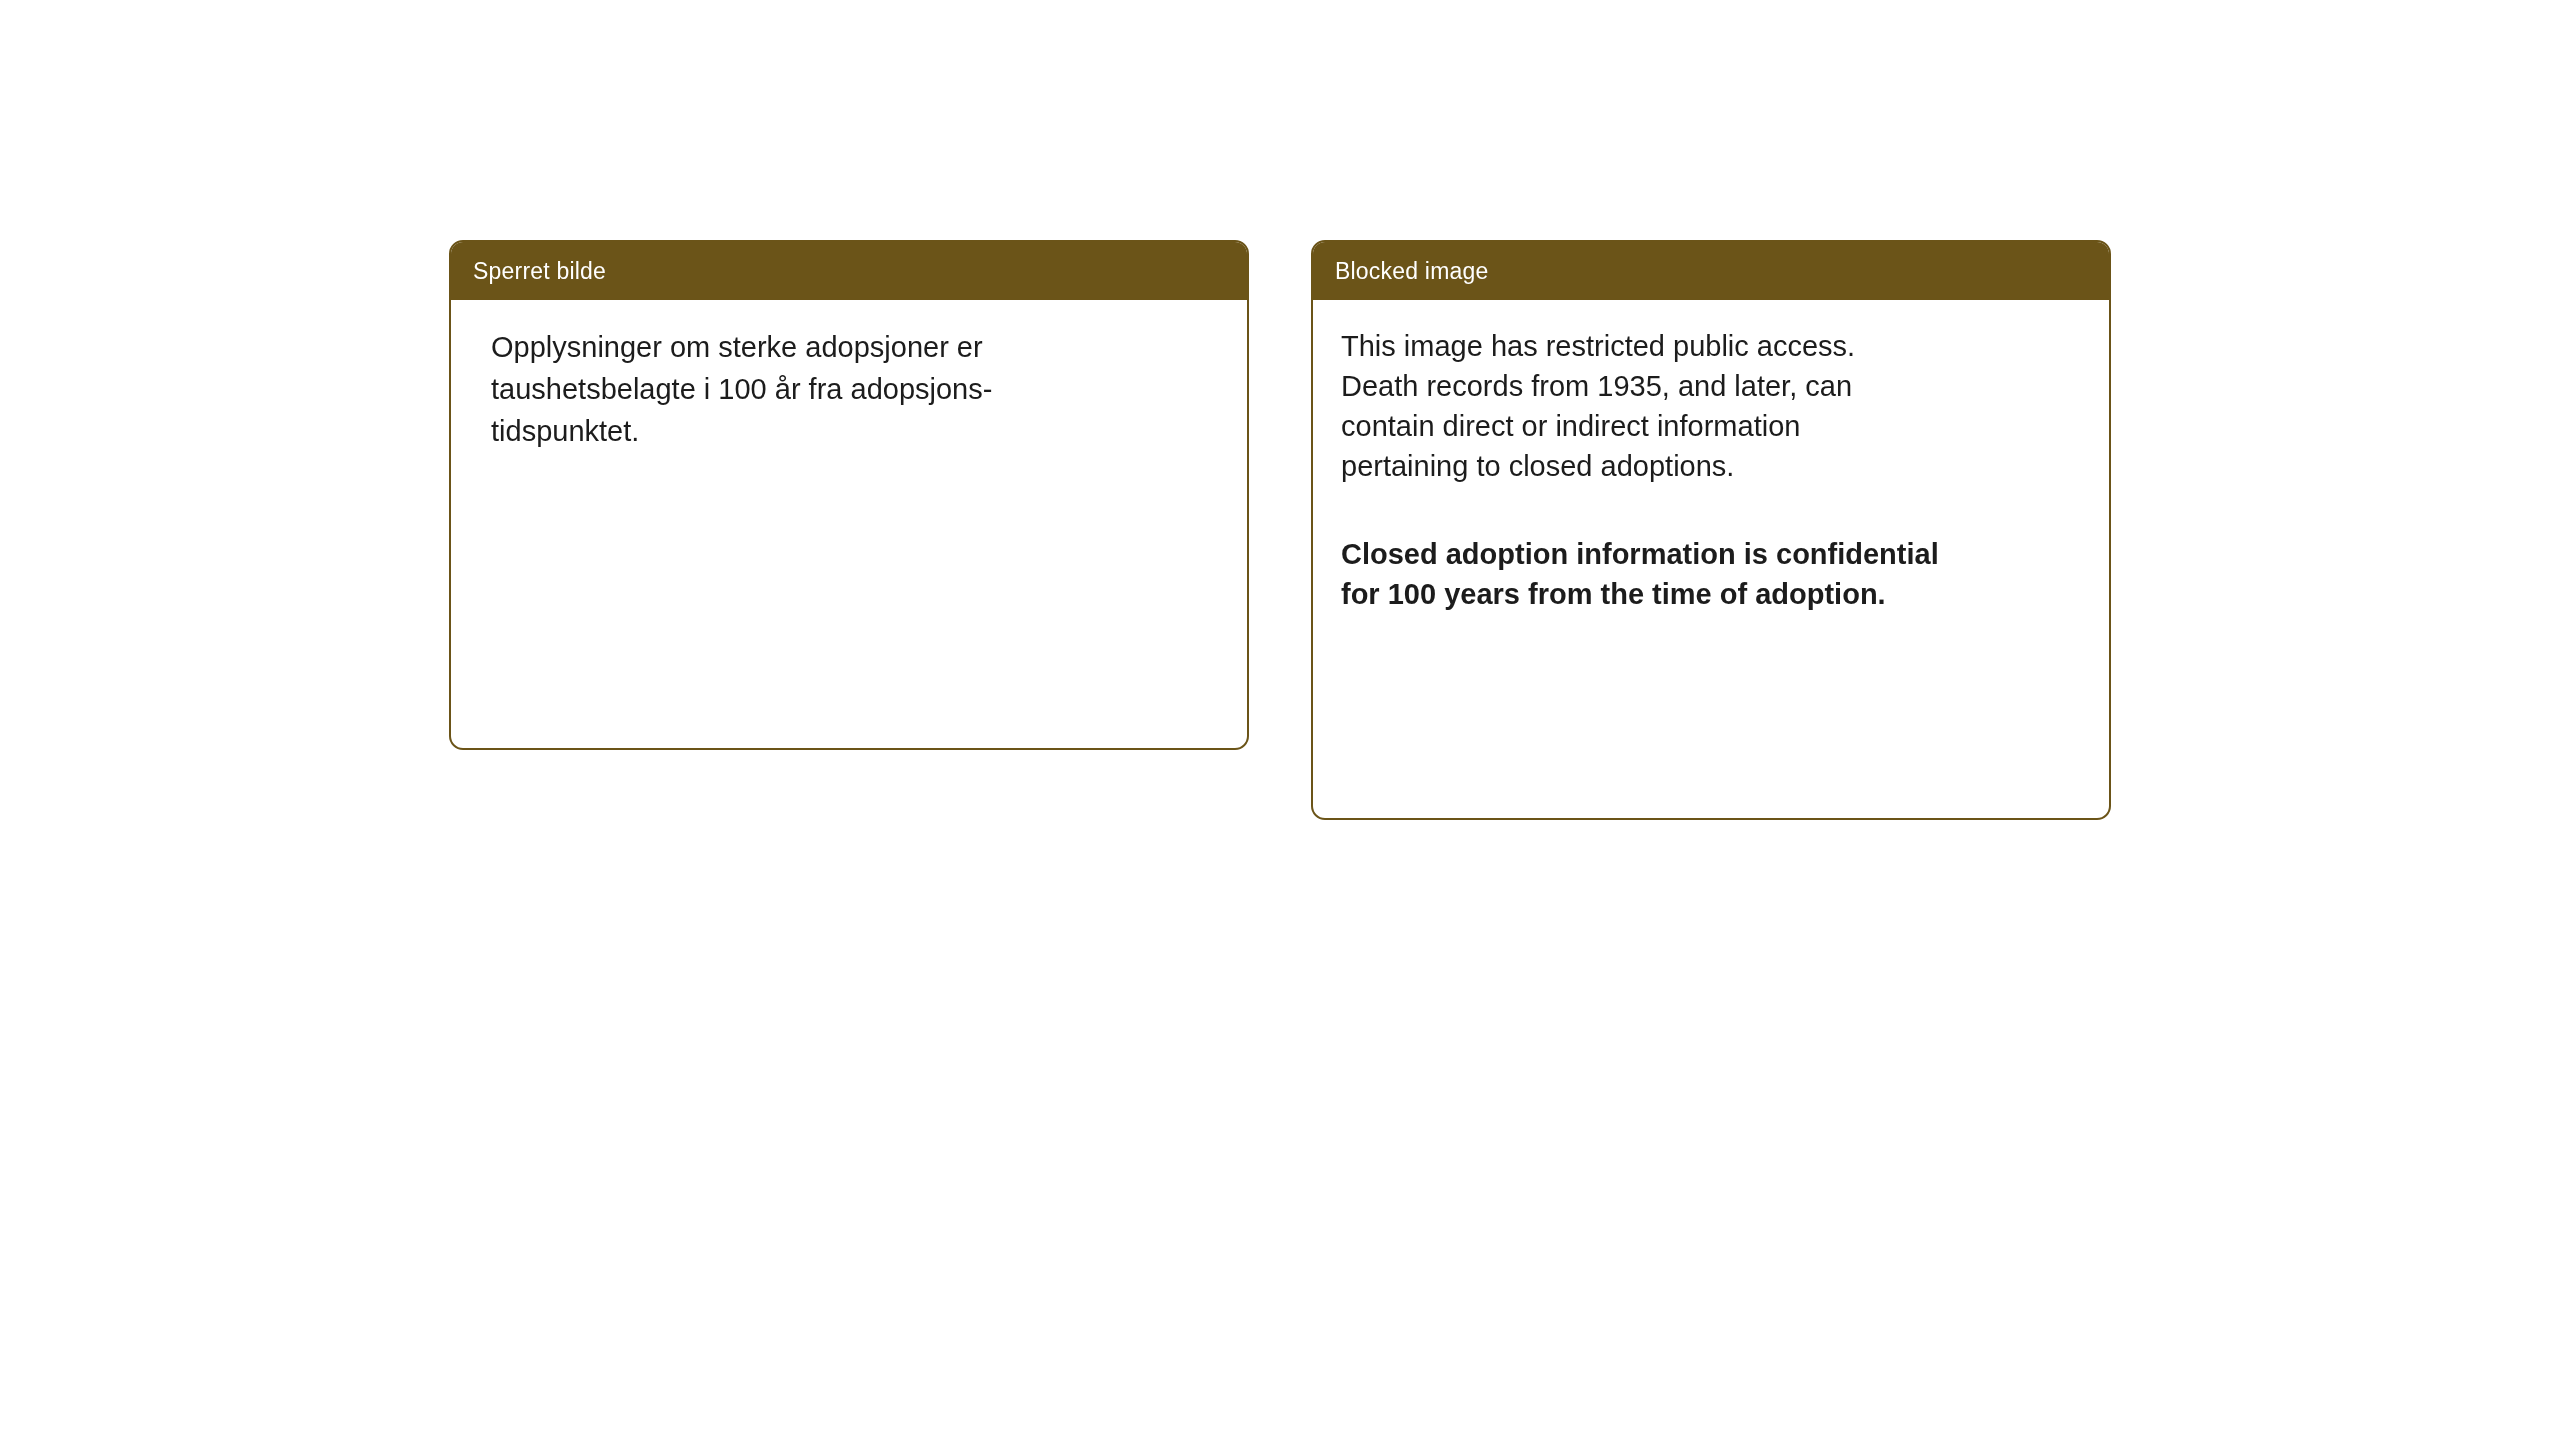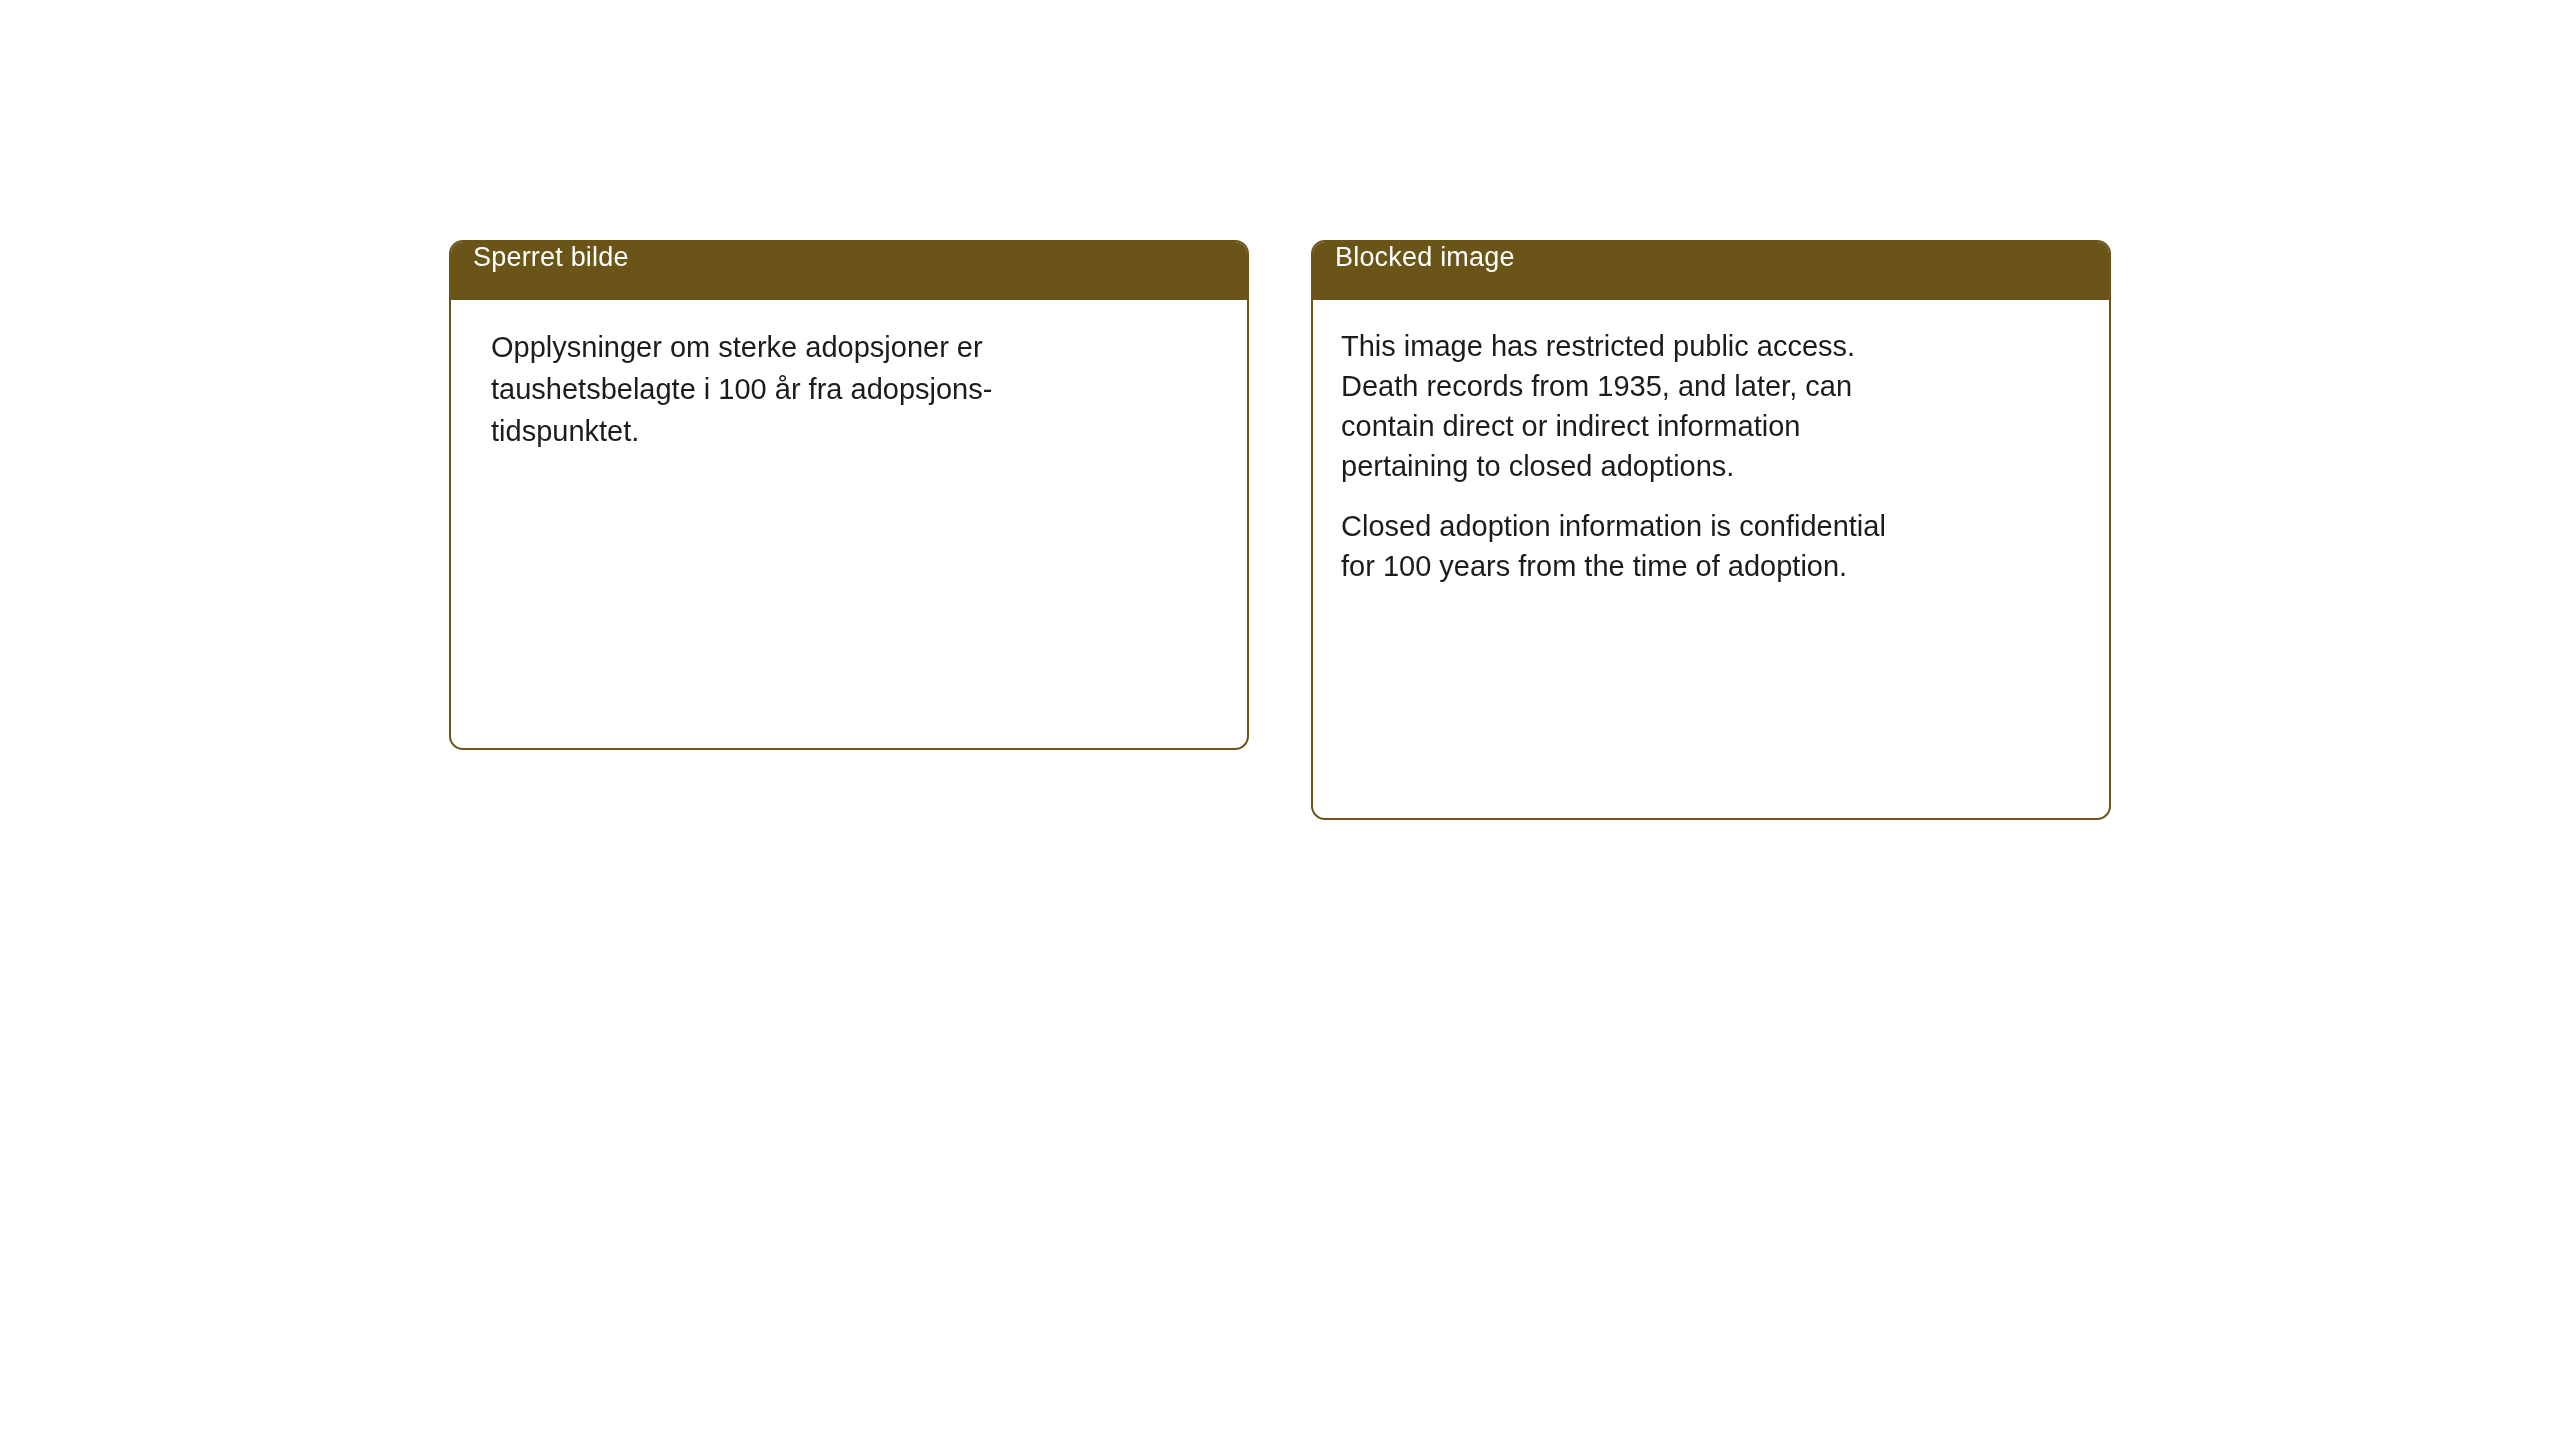--- a/index.html
+++ b/index.html
@@ -36,22 +36,23 @@
     left: 1311px;
     top: 240px;
     width: 800px;
     height: 580px;
   }
   .card-header {
     height: 58px;
     background: #6b5418;
     color: #ffffff;
     display: flex;
+    align-items: center;
     padding: 0 0 0 22px;
-    font-size: 27px;
+    font-size: 23px;
     letter-spacing: 0.2px;
     font-weight: 400;
   }
   .card-body {
     padding: 26px 30px 0 40px;
     color: #1c1c1c;
     font-size: 29px;
     line-height: 42px;
   }
   .card-body p {
@@ -60,21 +61,22 @@
   }
   .card-body p + p {
     margin-top: 42px;
   }
   .card-en .card-body {
     padding-left: 28px;
     padding-top: 26px;
     line-height: 40px;
   }
   .card-en .card-body p + p {
-    margin-top: 20px;
+    margin-top: 48px;
+    font-weight: bold;
   }
 </style>
 </head>
 <body>
 
 <div class="stage">
 
   <div class="card card-no">
     <div class="card-header">
       <span>Sperret bilde</span>

